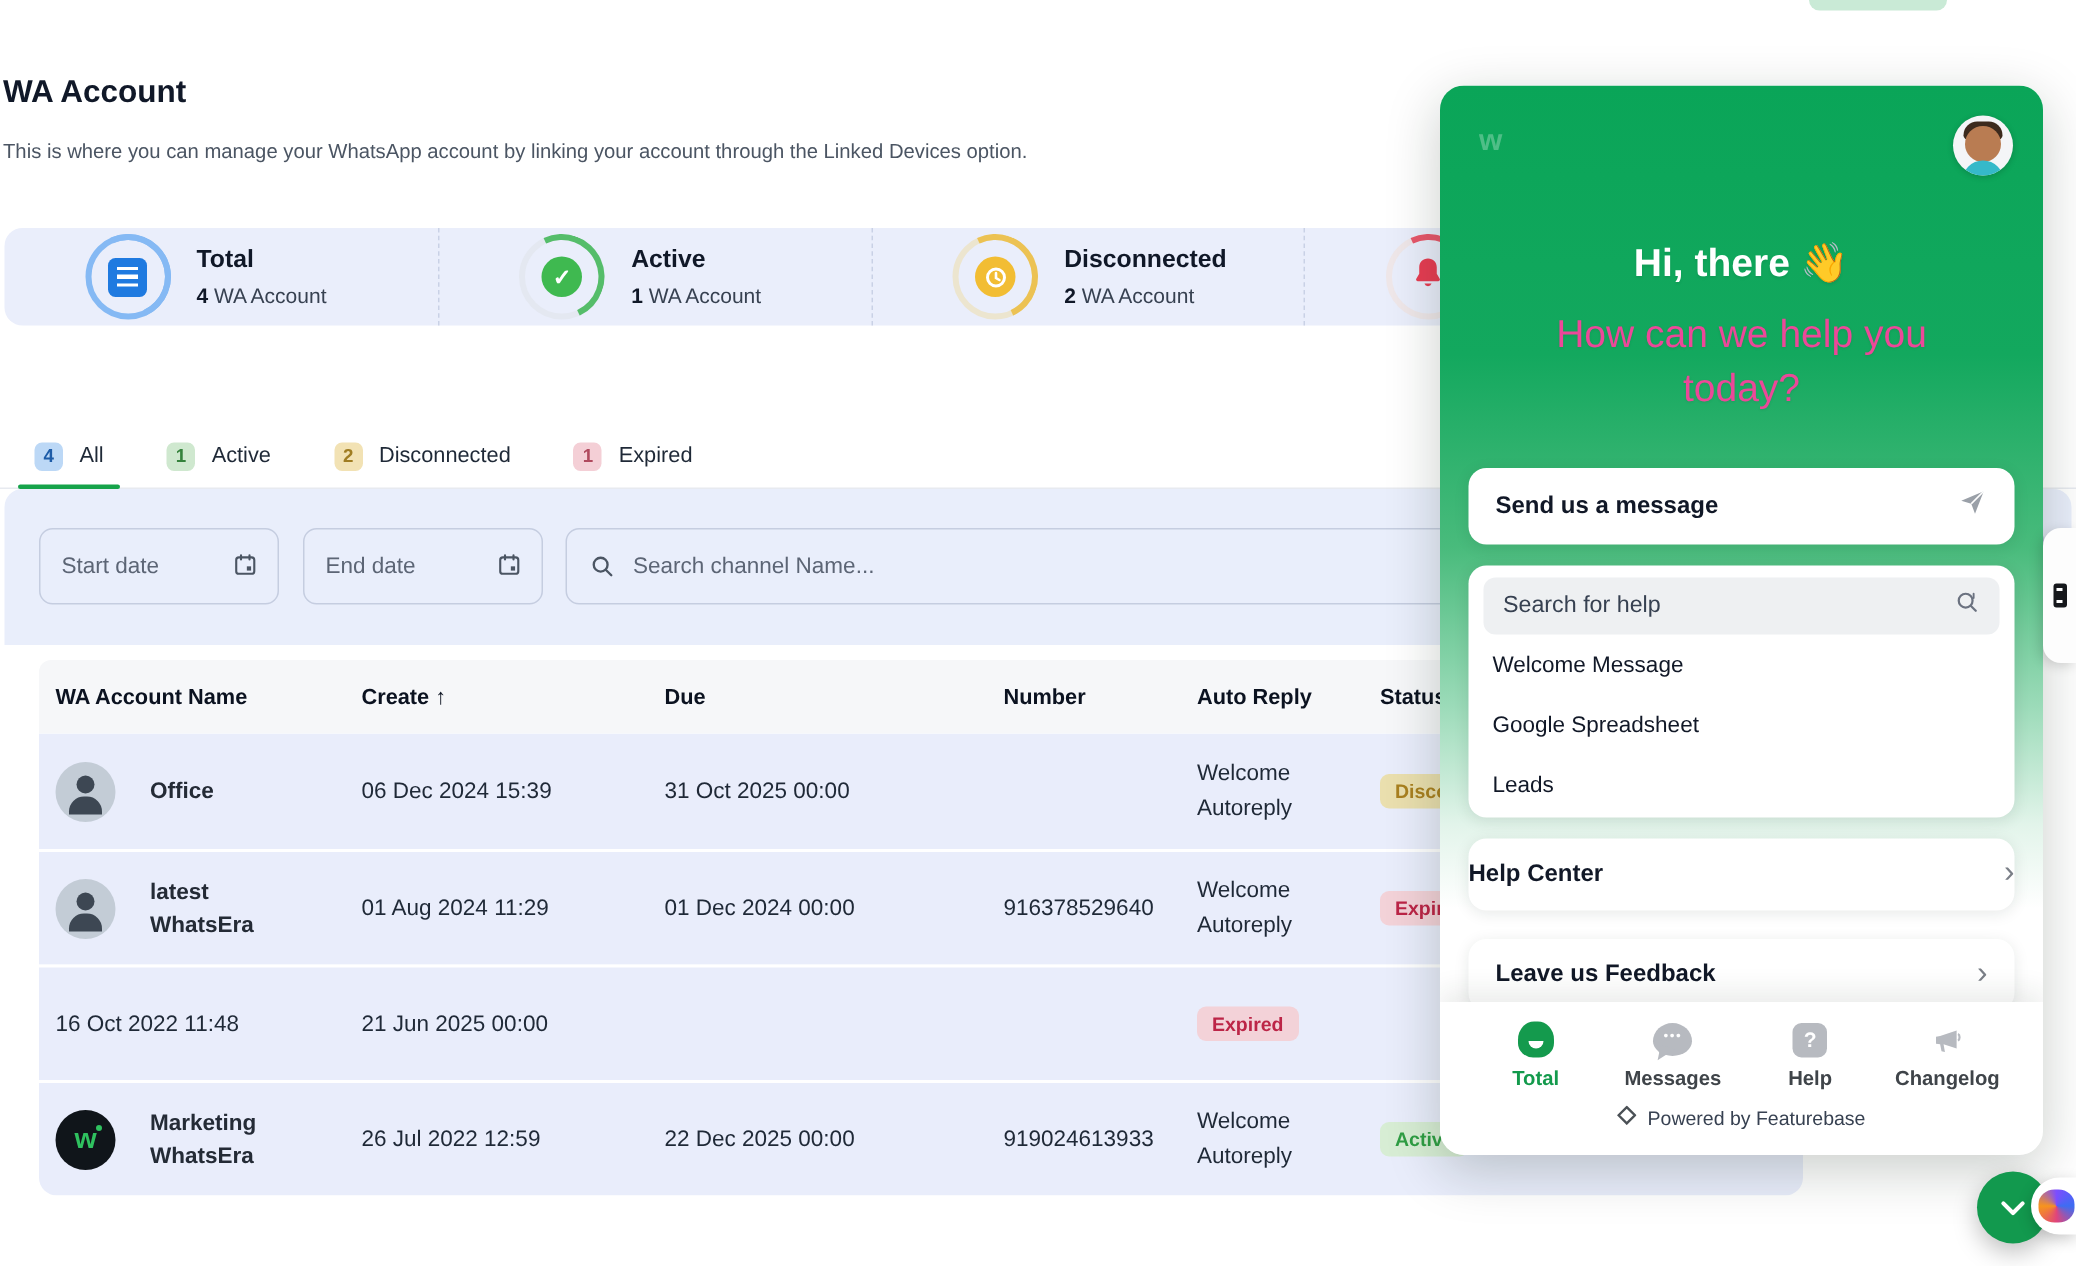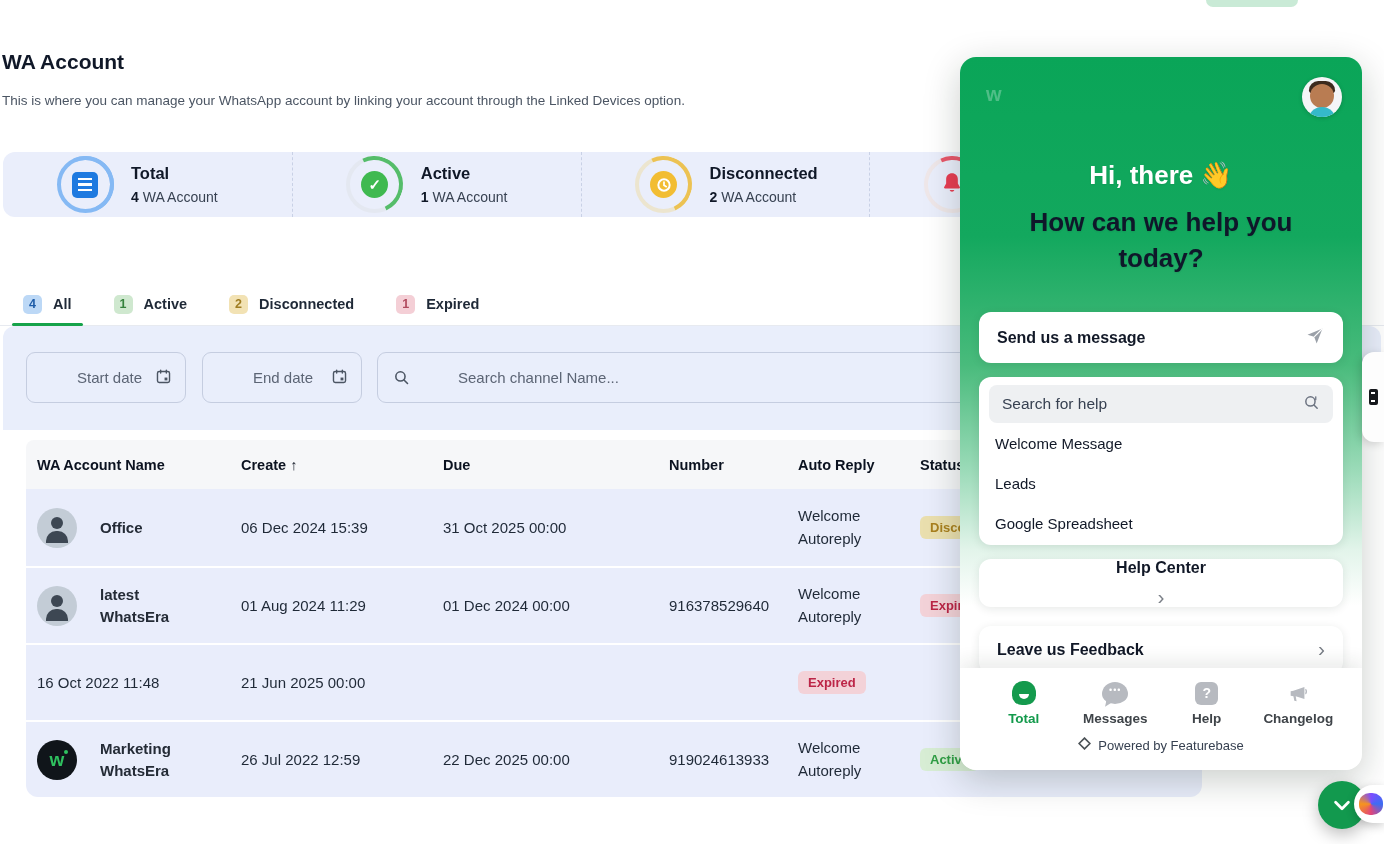--- a/index.html
+++ b/index.html
@@ -30,30 +30,30 @@
   .icon-check { background:#3fb950; color:#fff; font-size:15px; font-weight:800; }
   .icon-clock { background:#f2bd33; }
   .stat-text .stat-label { font-size:16.5px; font-weight:800; color:#101828; }
   .stat-text .stat-count-line { margin-top:6px; font-size:14px; color:#374151; }
   .stat-text .stat-count { font-weight:800; color:#101828; }
 
   
   .tabs { left:0; top:283px; width:1384px; height:43px; border-bottom:1px solid #e7eaf0; display:flex; padding-left:2px; background:#fff; }
   .tab { display:flex; align-items:center; gap:11px; padding:0 21px; cursor:pointer; position:relative; }
   .tab-badge { min-width:19px; height:19px; border-radius:5px; font-size:12.5px; font-weight:700; display:flex; align-items:center; justify-content:center; padding:0 4px; }
-  .tab-label { font-size:14.5px; font-weight:700; color:#1f2937; }
+  .tab-label { font-size:14.5px; font-weight:400; color:#1f2937; }
   .tab.active::after { content:""; position:absolute; left:10px; right:10px; bottom:-1px; height:3px; background:#16a34a; border-radius:2px; }
   .b-blue { background:#bcd8f6; color:#1d5ca8; }
   .b-green { background:#cfe8cf; color:#35823c; }
   .b-amber { background:#f2e2b4; color:#a07d22; }
   .b-pink { background:#f4cfd6; color:#b04a5e; }
 
   
   .filter-band { left:3px; top:326px; width:1378px; height:104px; background:#e9eefb; border-radius:12px 12px 0 0; }
-  .field { position:absolute; top:26px; height:51px; border:1px solid #c5cde0; border-radius:9px; display:flex; align-items:center;padding-left:36px; }
+  .field { position:absolute; top:26px; height:51px; border:1px solid #c5cde0; border-radius:9px; display:flex; align-items:center; }
   .field input { border:0; outline:0; background:transparent; font-family:inherit; font-size:15px; color:#4b5563; width:100%; padding:0 14px; }
   .field input::placeholder { color:#5c6575; opacity:1; }
   .f-start { left:23px; width:160px; }
   .f-end { left:199px; width:160px; }
   .f-search { left:374px; width:986px; }
   .f-search input { padding-left:44px; }
   .cal-icon { position:absolute; right:13px; top:15px; }
   .search-icon { position:absolute; left:15px; top:16px; }
 
   
@@ -84,29 +84,29 @@
   .widget { left:960px; top:57px; width:402px; height:713px; background:#fff; border-radius:16px;
     box-shadow:0 10px 36px rgba(15,30,20,.22); z-index:10; overflow:hidden; }
   .w-grad { position:absolute; inset:0 0 auto 0; height:560px;
     background:linear-gradient(180deg,#0aa558 0%,#13a85e 32%,#49bb7c 55%,#9cdbb9 74%,#e2f4ea 88%,#ffffff 98%); }
   .w-logo { position:absolute; left:26px; top:26px; font-size:20px; font-weight:800; color:rgba(255,255,255,.28); }
   .w-avatar { position:absolute; right:20px; top:20px; width:40px; height:40px; border-radius:50%; background:#f4f5f7; overflow:hidden; box-shadow:0 1px 4px rgba(0,0,0,.18); }
   .w-avatar .face { position:absolute; left:8px; top:7px; width:24px; height:24px; border-radius:50%; background:#b97c52; }
   .w-avatar .hair { position:absolute; left:7px; top:4px; width:26px; height:12px; border-radius:13px 13px 4px 4px; background:#3c2a1d; }
   .w-avatar .shirt { position:absolute; left:6px; bottom:-6px; width:28px; height:16px; border-radius:14px 14px 0 0; background:#35b9c9; }
   .w-greet { position:absolute; left:0; top:103px; width:100%; text-align:center; color:#fff; font-size:26px; font-weight:800; text-shadow:0 1px 2px rgba(0,0,0,.08); }
-  .w-question { position:absolute; left:36px; top:147px; width:330px; text-align:center; color:#0f172a; font-size:26px; font-weight:700; line-height:36px; text-shadow:0 1px 2px rgba(0,0,0,.08); }
+  .w-question { position:absolute; left:36px; top:147px; width:330px; text-align:center; color:#ec4899; font-size:26px; font-weight:400; line-height:36px; text-shadow:0 1px 2px rgba(0,0,0,.08); }
   .w-card { position:absolute; left:19px; width:364px; background:#fff; border-radius:12px; box-shadow:0 2px 10px rgba(20,40,30,.10); }
   .w-send { top:255px; height:51px; display:flex; align-items:center; justify-content:space-between; padding:0 18px; cursor:pointer; }
   .w-send-label { font-size:16px; font-weight:700; color:#111827; }
   .w-searchpanel { top:320px; height:168px; padding:8px 10px; }
   .w-searchbox { height:38px; background:#eef0f2; border-radius:8px; display:flex; align-items:center; justify-content:space-between; padding:0 13px; cursor:text; }
   .w-searchbox .ph { font-size:15.5px; color:#374151; }
   .w-article { height:40px; display:flex; align-items:center; padding:0 6px; font-size:15px; color:#111827; cursor:pointer; }
-  .w-help { top:502px; height:48px; display:flex; align-items:center; justify-content:space-between; padding:0 0; cursor:pointer;flex-direction:column; }
+  .w-help { top:502px; height:48px; display:flex; align-items:center; justify-content:space-between; padding:0 0; cursor:pointer; }
   .w-feedback { top:569px; height:48px; display:flex; align-items:center; justify-content:space-between; padding:0 18px; cursor:pointer; }
   .w-card-label { font-size:16px; font-weight:700; color:#111827; }
   .chev { color:#7a7f87; font-size:21px; line-height:1; margin-top:-3px; }
   .w-nav { position:absolute; left:0; bottom:0; width:100%; height:102px; background:#fff; border-radius:0 0 16px 16px;
     box-shadow:0 -7px 18px rgba(30,40,35,.09); display:flex; flex-direction:column; }
   .w-nav-items { display:flex; justify-content:space-around; padding:13px 18px 0 18px; }
   .w-nav-item { display:flex; flex-direction:column; align-items:center; gap:6px; cursor:pointer; width:80px; }
   .w-nav-label { font-size:13.5px; font-weight:600; color:#3f4449; }
   .w-nav-item.active .w-nav-label { color:#139a4c; font-weight:700; }
   .nav-ic { width:26px; height:24px; display:flex; align-items:center; justify-content:center; }
@@ -334,22 +334,22 @@
         <span class="ph">Search for help</span>
         <span>
           <svg width="17" height="17" viewBox="0 0 24 24">
               <circle cx="10.5" cy="10.5" r="6.5" fill="none" stroke="#6b7280" stroke-width="2.1"></circle>
               <path d="M15.5 15.5 L20 20" stroke="#6b7280" stroke-width="2.1" stroke-linecap="round"></path>
               <path d="M18 4v4" stroke="#6b7280" stroke-width="1.8" stroke-linecap="round"></path>
             </svg>
         </span>
       </div>
       <div class="w-article">Welcome Message</div>
+      <div class="w-article">Google Spreadsheet</div>
       <div class="w-article">Leads</div>
-      <div class="w-article">Google Spreadsheet</div>
     </div>
 
     <div class="w-card w-help">
       <span class="w-card-label">Help Center</span>
       <span class="chev">›</span>
     </div>
 
     <div class="w-card w-feedback">
       <span class="w-card-label">Leave us Feedback</span>
       <span class="chev">›</span>

